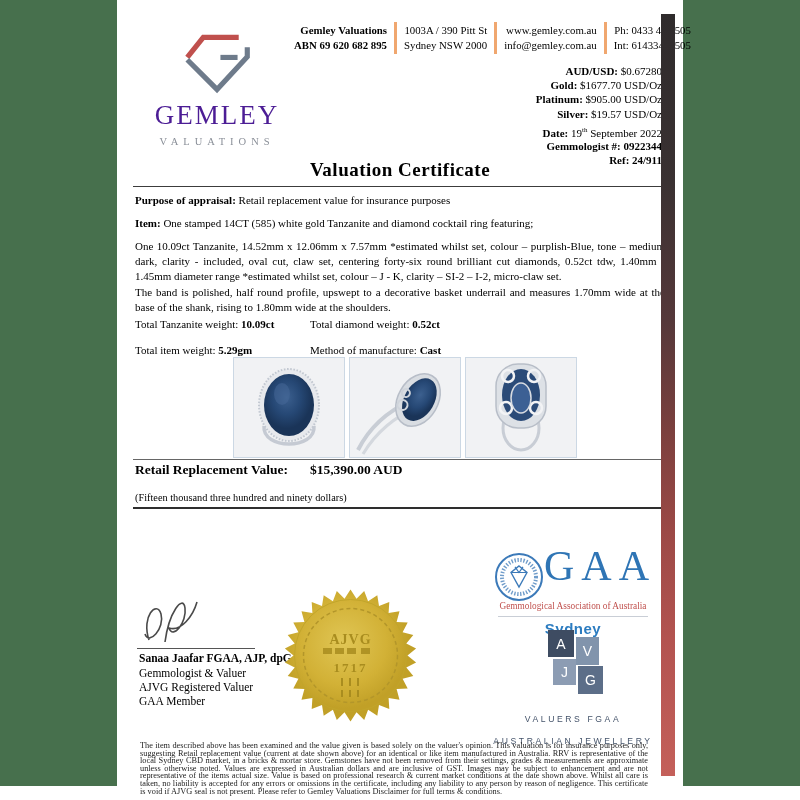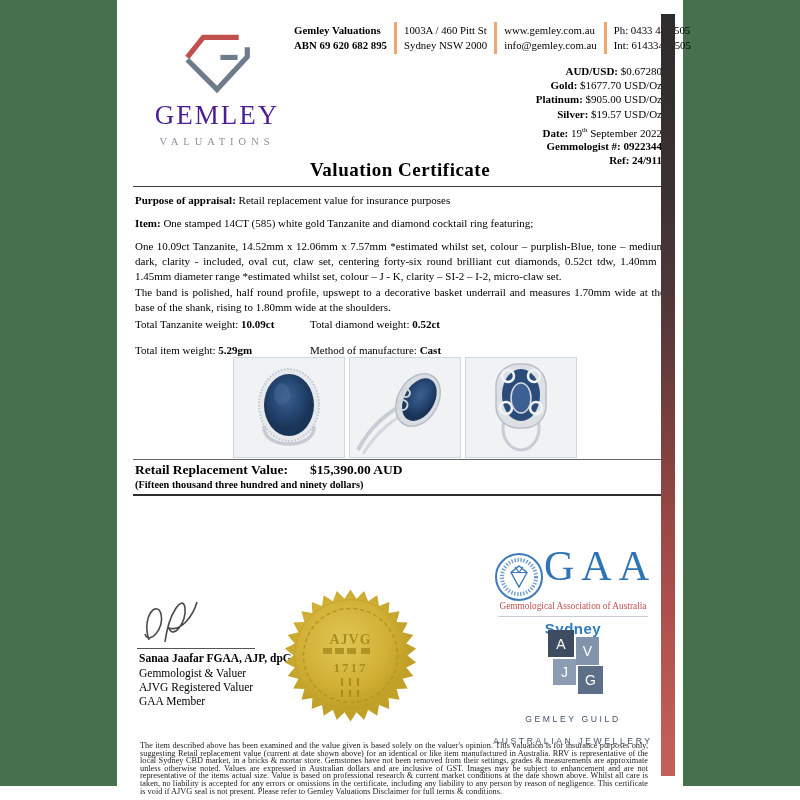--- a/index.html
+++ b/index.html
@@ -9,21 +9,21 @@
   #scan-bg { position:absolute; left:0; top:0; width:800px; height:786px; background:#47704d; }
   #page { position:absolute; left:117px; top:0; width:566px; height:786px; background:#ffffff; }
   #edge-bar { position:absolute; left:661px; top:14px; width:14px; height:762px;
     background:linear-gradient(180deg,#2f2b2c 0%,#3a3132 22%,#55383a 40%,#7c403e 55%,#9c4946 68%,#b35350 82%,#c4605a 100%); }
 
   
   #brand { position:absolute; left:32px; top:30px; width:136px; text-align:center; }
   #brand-name { font-size:27px; color:#4c1d95; letter-spacing:2px; margin-top:2px; }
   #brand-tag  { font-size:10.5px; color:#8a8f98; letter-spacing:5px; margin-top:5px; }
 
-  #contact { position:absolute; left:170px; top:22px; width:380px; display:flex; }
+  #contact { position:absolute; left:170px; top:22px; width:380px; display:flex;text-align:right; }
   .c-col { padding:1px 7px 1px 7px; font-size:10.8px; line-height:15px; white-space:nowrap; }
   .c-col + .c-col { border-left:3px solid #f0a76f; }
   .c-col.bold { font-weight:bold; }
 
   #rates { position:absolute; right:21px; top:64px; text-align:right; font-size:11px; line-height:14.2px; }
   #meta  { position:absolute; right:21px; top:124px; text-align:right; font-size:11px; line-height:13.8px; }
   .lbl { font-weight:bold; }
   sup { font-size:7px; vertical-align:super; }
 
   
@@ -39,21 +39,21 @@
 
   
   #photos { position:absolute; left:116px; top:357px; display:flex; gap:4px; }
   .frame { width:112px; height:101px; border:1px solid #ccd8e4; background:#fafafb; }
 
   
   #rrv { position:absolute; left:16px; top:459px; width:534px;
          border-top:1px solid #666; border-bottom:2px solid #2e2e2e; padding:2px 2px 4px 2px; }
   #rrv-main { font-size:13.5px; font-weight:bold; }
   #rrv-amount { margin-left:22px;margin-top:12px; }
-  #rrv-words { font-size:10.3px; font-weight:bold; margin-top:1px; }
+  #rrv-words { font-size:10.3px; font-weight:normal; margin-top:14px; }
 
   
   #gaa { position:absolute; left:375px; top:548px; width:162px; height:185px; }
   #gaa-acronym { position:absolute; left:52px; top:-6px; font-size:42px; color:#2f75b5; letter-spacing:7px; }
   #gaa-seal { position:absolute; left:2px; top:4px; }
   #gaa-sub { position:absolute; left:0; top:53px; width:162px; text-align:center;
              font-size:9.3px; color:#c0504d; }
   #gaa-rule { position:absolute; left:6px; top:68px; width:150px; border-top:1px solid #c9ced6; }
   #gaa-member { position:absolute; left:0; top:72px; width:162px; text-align:center;
       font-family:"Liberation Sans",sans-serif; font-weight:bold; font-size:15px; color:#2c7cc0; letter-spacing:.5px; }
@@ -96,21 +96,21 @@
       <div id="brand-name">GEMLEY</div>
       <div id="brand-tag">VALUATIONS</div>
     </div>
 
     <div id="contact">
       <div class="c-col bold">
         <div>Gemley Valuations</div>
         <div>ABN 69 620 682 895</div>
       </div>
       <div class="c-col">
-        <div>1003A / 460 Pitt St</div>
+        <div>1003A / 390 Pitt St</div>
         <div>Sydney NSW 2000</div>
       </div>
       <div class="c-col">
         <div>www.gemley.com.au</div>
         <div>info@gemley.com.au</div>
       </div>
       <div class="c-col">
         <div>Ph: 0433 444 505</div>
         <div>Int: 61433444505</div>
       </div>
@@ -223,21 +223,21 @@
       </svg>
       <div id="gaa-acronym">GAA</div>
       <div id="gaa-sub">Gemmological Association of Australia</div>
       <div id="gaa-rule"></div>
       <div id="gaa-member">Sydney</div>
       <div class="sq" id="sq-a">A</div>
       <div class="sq" id="sq-v">V</div>
       <div class="sq" id="sq-j">J</div>
       <div class="sq" id="sq-g">G</div>
       <div class="guild" id="guild1">AUSTRALIAN JEWELLERY</div>
-      <div class="guild" id="guild2">GEMLEY GUILD</div>
+      <div class="guild" id="guild2">VALUERS FGAA</div>
     </div>
 
     <div id="sig">
       <svg width="110" height="60" viewBox="0 0 110 60">
         <path d="M14,52 C6,28 22,12 26,26 C30,40 14,58 10,46 M30,54 C34,24 48,6 50,20 C52,34 38,52 34,40 C46,44 58,28 62,14" stroke="#4a4a4a" fill="none" stroke-width="1.6"></path>
       </svg>
       <div id="sig-line"></div>
       <div id="sig-name">Sanaa Jaafar FGAA, AJP, dpG, DG</div>
       <div class="sig-role" id="role1">Gemmologist &amp; Valuer</div>
       <div class="sig-role" id="role2">AJVG Registered Valuer</div>

